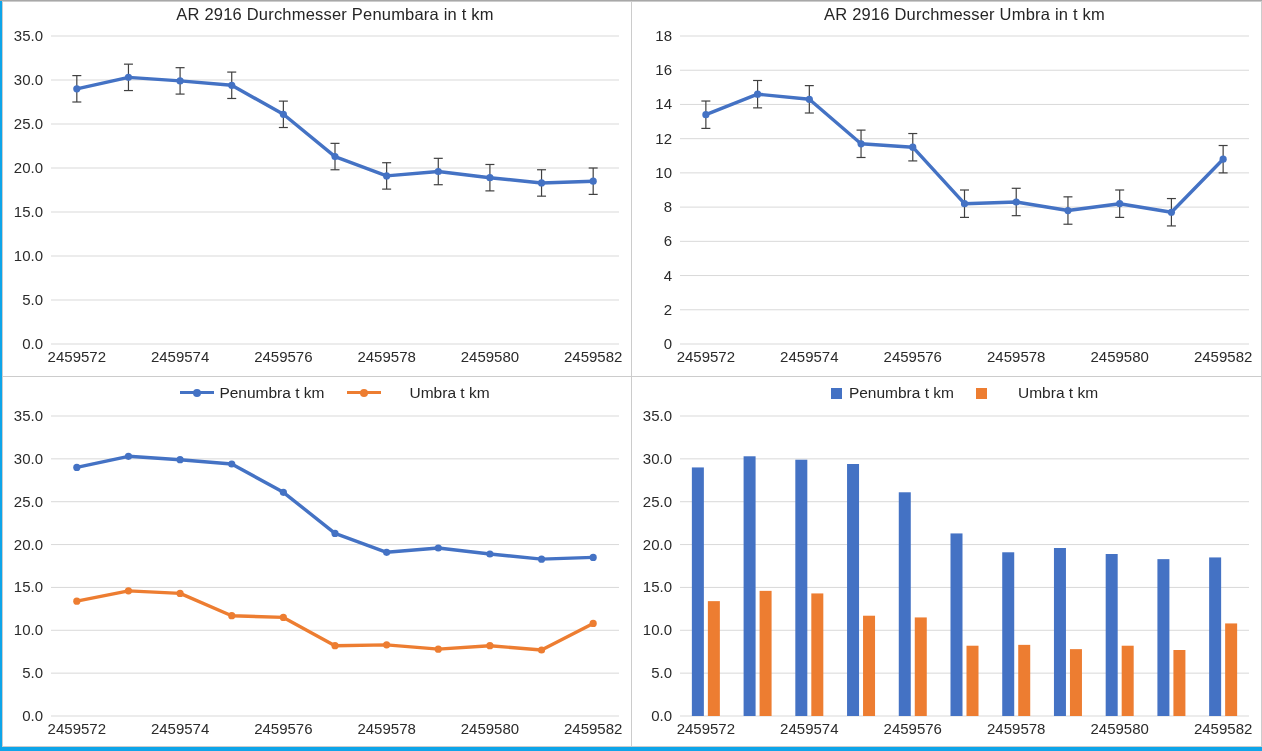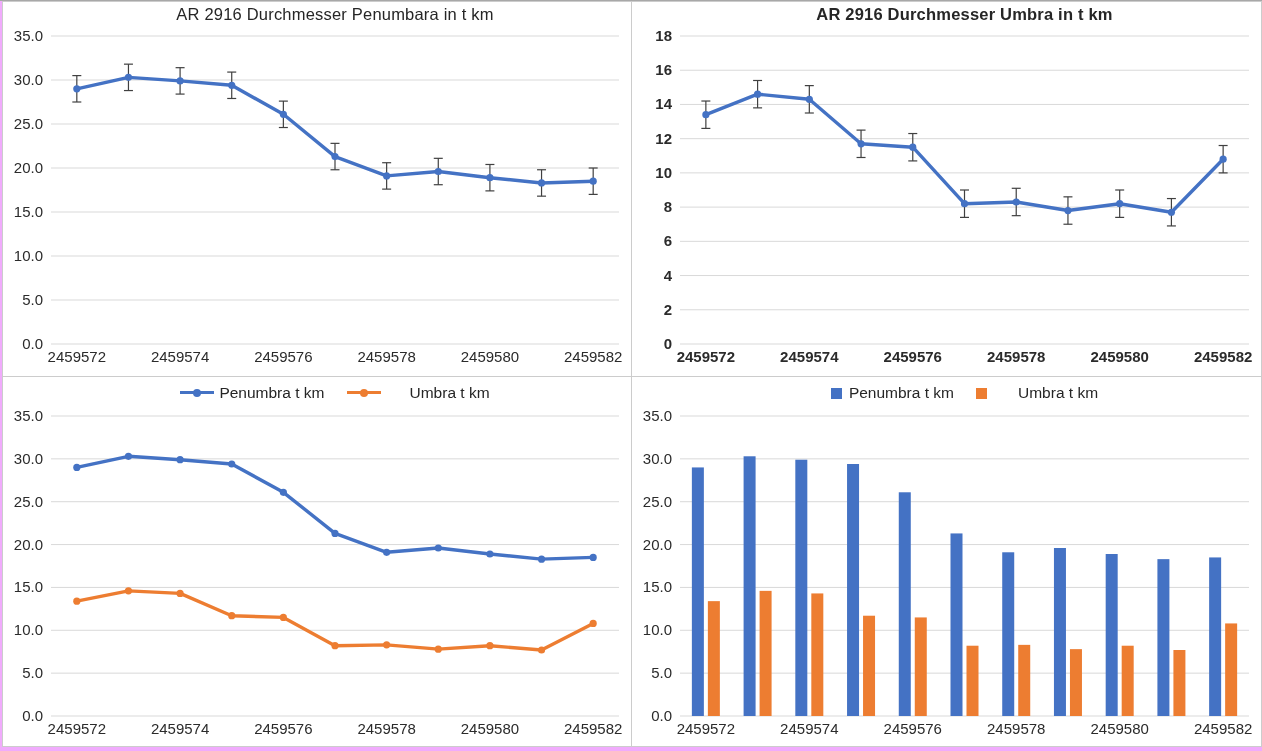--- a/index.html
+++ b/index.html
@@ -1,23 +1,23 @@
 <!DOCTYPE html>
 <html><head>
 <meta charset="utf-8">
 <style>
   * { margin:0; padding:0; box-sizing:border-box; }
   html,body { background:#ffffff; font-family:"Liberation Sans", sans-serif; }
   #stage {
-    position:relative; width:1262px; height:751px; background:#f0abfc;
+    position:relative; width:1262px; height:751px; background:#0ea5e9;
     border-top:1px solid #a8a8a8; overflow:hidden;
   }
   .panel { position:absolute; background:#ffffff; border:1px solid #cccccc; }
   #panel-tl { left:2px;  top:0;     width:630px; height:376px; }
-  #panel-tr { left:631px; top:0;    width:631px; height:376px;font-weight:bold; }
+  #panel-tr { left:631px; top:0;    width:631px; height:376px; }
   #panel-bl { left:2px;  top:375px; width:630px; height:371px; }
   #panel-br { left:631px; top:375px; width:631px; height:371px; }
   .chart-title {
     position:absolute; top:3px; left:48px; right:12px; text-align:center;
     font-size:16.5px; color:#262626; letter-spacing:0.2px; white-space:nowrap;
   }
   .legend {
     position:absolute; top:7px; left:48px; right:12px;
     display:flex; justify-content:center; align-items:center;
     font-size:15.5px; color:#262626;

